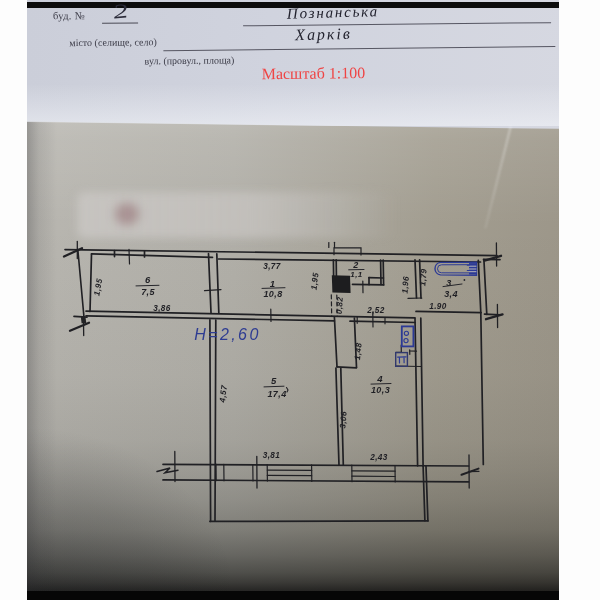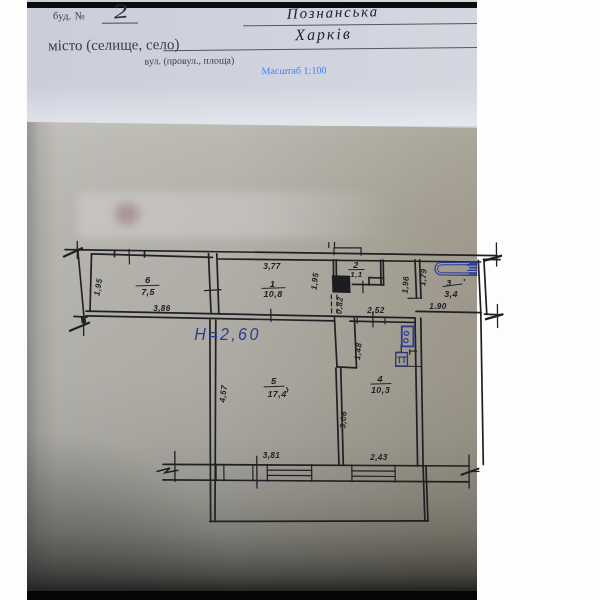--- a/index.html
+++ b/index.html
@@ -1,18 +1,18 @@
 <!DOCTYPE html>
 <html><head>
 <meta charset="utf-8">
 <style>
   html,body{margin:0;padding:0;}
   body{width:600px;height:600px;background:#fdfdfd;position:relative;overflow:hidden;
        font-family:"Liberation Sans",sans-serif;}
-  #photo{position:absolute;left:27px;top:0;width:450px;height:600px;overflow:hidden;}
+  #photo{position:absolute;left:27px;top:0;width:532px;height:600px;overflow:hidden;}
   .abs{position:absolute;}
 </style>
 </head>
 <body>
 
 <div id="photo">
 
   <div class="abs" style="left:0;top:100px;width:544px;height:500px;
     background:linear-gradient(to right,#b8b6b0 0%,#b1afa8 38%,#a29d90 75%,#9c9689 100%);"></div>
 
@@ -44,27 +44,27 @@
     <div class="abs" style="left:84px;top:1px;font-size:20px;font-style:italic;color:#2c2c3a;transform:scale(1.5,1) rotate(-7deg);transform-origin:left top;">2</div>
 
     <div class="abs" style="left:75px;top:22.5px;width:36px;border-top:1.2px solid #4a4a55;"></div>
 
     <div class="abs" style="left:117px;top:12px;font-size:10px;margin-top:44px;">вул. (провул., площа)</div>
 
     <div class="abs" style="left:216px;top:27px;width:308px;border-top:1.1px solid #565662;"></div>
 
     <div class="abs" style="left:260px;top:7px;font-size:15px;font-style:italic;color:#23232f;letter-spacing:1.8px;transform:rotate(-1deg);">Познанська</div>
 
-    <div class="abs" style="left:21px;top:37px;font-size:15px;">місто (селище, село)</div>
+    <div class="abs" style="left:42px;top:37px;font-size:10px;">місто (селище, село)</div>
 
     <div class="abs" style="left:136px;top:50.5px;width:392px;border-top:1.1px solid #565662;"></div>
 
     <div class="abs" style="left:268px;top:28px;font-size:16px;font-style:italic;color:#23232f;letter-spacing:2px;transform:rotate(-1deg);">Харків</div>
 
-    <div class="abs" style="left:234px;top:67px;font-size:10px;color:#3b82f6;">Масштаб 1:100</div>
+    <div class="abs" style="left:234px;top:67px;font-size:16px;color:#ef4444;">Масштаб 1:100</div>
   </div>
 
   <div class="abs" style="left:470px;top:125px;width:2px;height:105px;
     background:linear-gradient(to bottom,rgba(255,255,255,0.35),rgba(255,255,255,0.10));
     transform:rotate(14deg);filter:blur(1.2px);"></div>
 
   <div class="abs" style="left:50px;top:192px;width:320px;height:46px;border-radius:8px;
     background:linear-gradient(to right,rgba(202,199,196,0.8) 0%,rgba(200,197,194,0.72) 55%,rgba(196,193,188,0.0) 100%);filter:blur(4px);"></div>
 
   <div class="abs" style="left:88px;top:203px;width:24px;height:22px;border-radius:50%;

